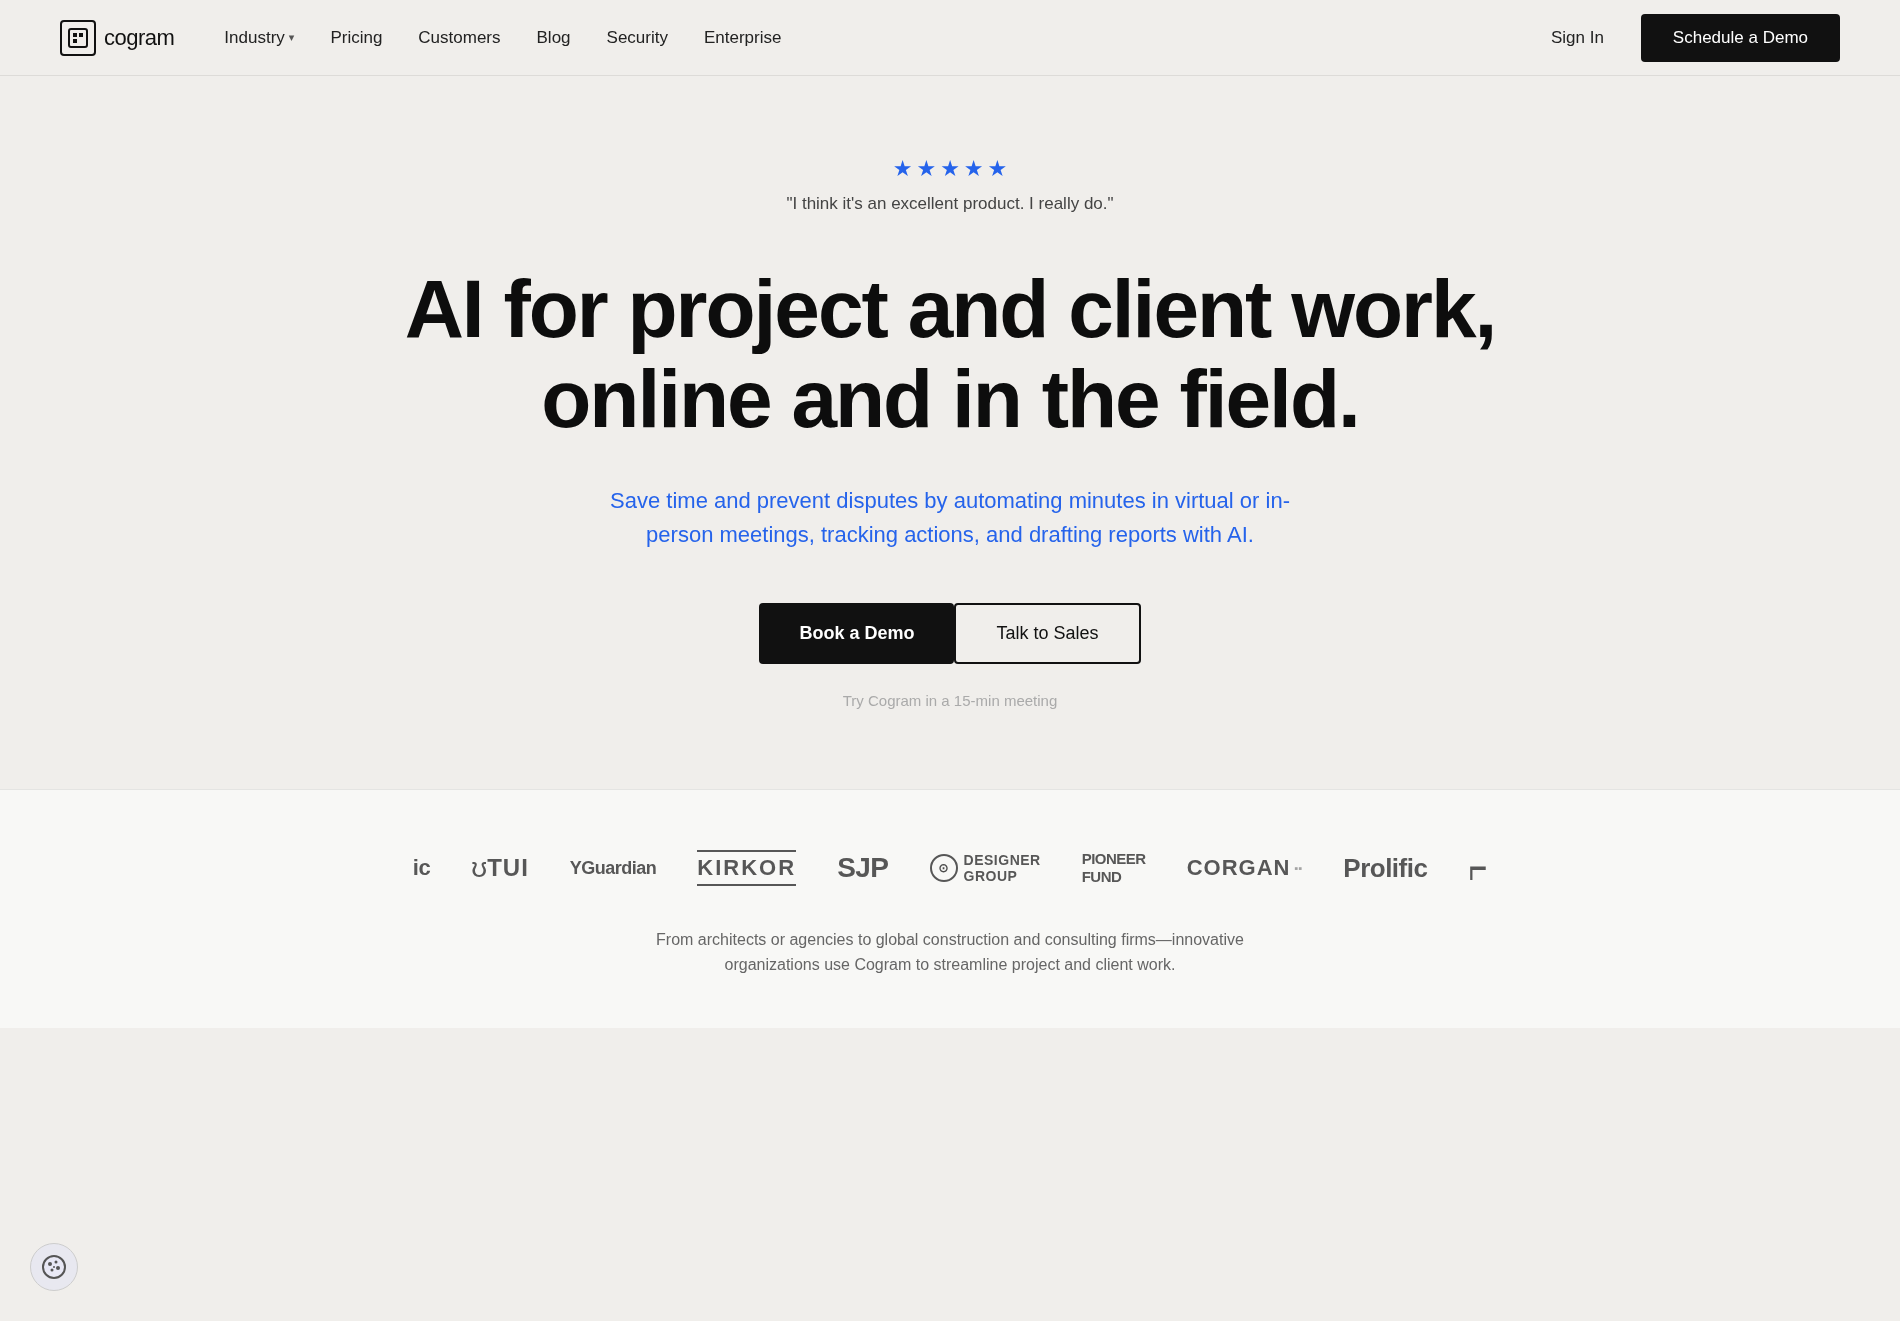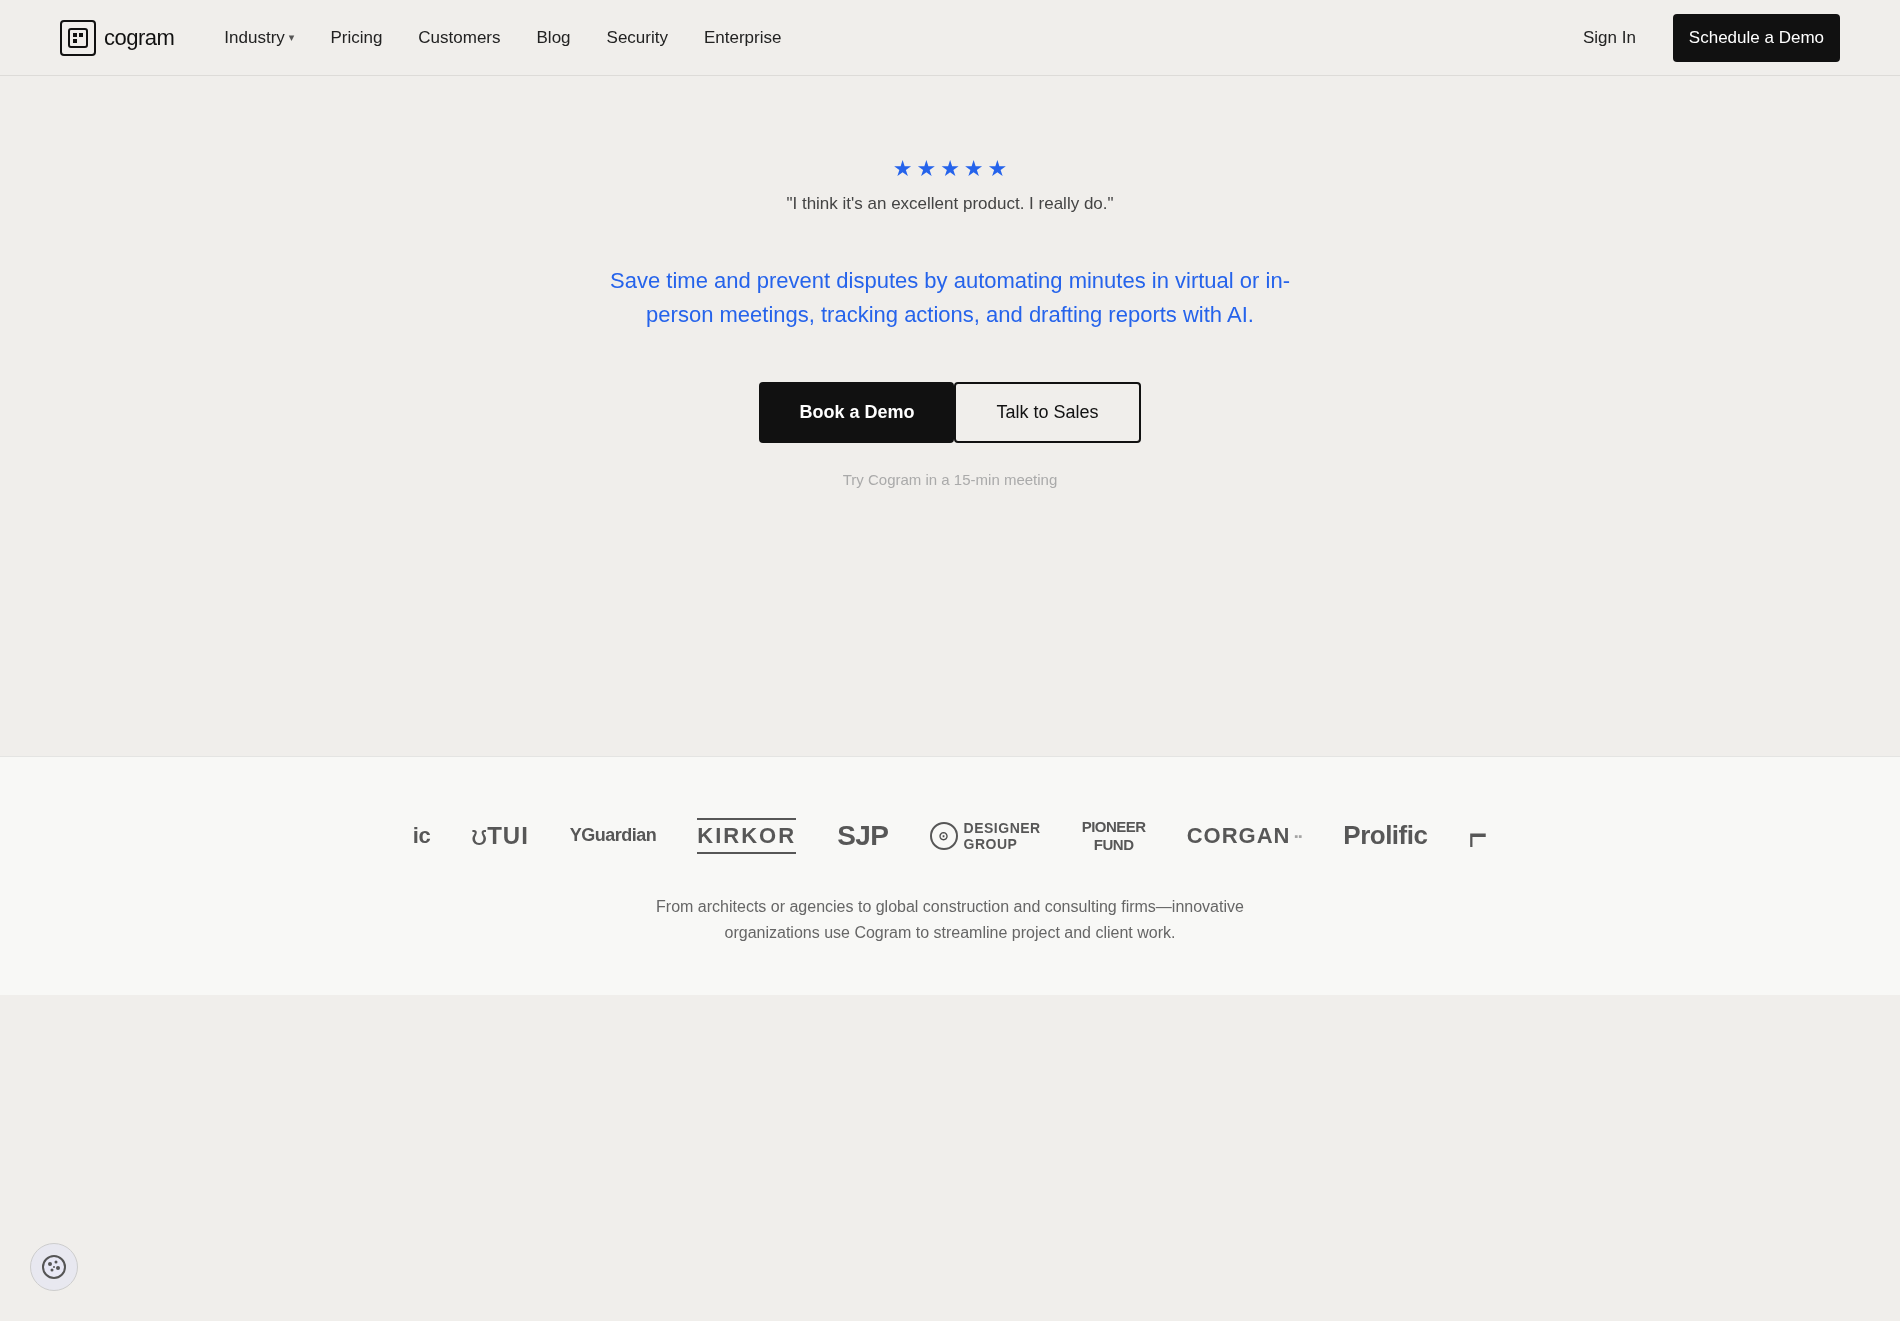--- a/index.html
+++ b/index.html
@@ -100,21 +100,21 @@
       background: none;
       border: none;
       cursor: pointer;
       padding: 8px 16px;
     }
 
     .schedule-demo-btn {
       background: #111;
       color: #fff;
       border: none;
-      padding: 14px 16px;
+      padding: 14px 32px;
       font-size: 17px;
       font-weight: 500;
       border-radius: 4px;
       cursor: pointer;
       white-space: nowrap;
     }
 
     
     .hero {
       display: flex;
@@ -343,20 +343,21 @@
   <div class="stars">
     <span class="star">★</span>
     <span class="star">★</span>
     <span class="star">★</span>
     <span class="star">★</span>
     <span class="star">★</span>
   </div>
 
   <p class="review-text">"I think it's an excellent product. I really do."</p>
 
+  <h1 class="hero-headline">AI for project and client work, online and in the field.</h1>
 
   <p class="hero-subheadline">Save time and prevent disputes by automating minutes in virtual or in-person meetings, tracking actions, and drafting reports with AI.</p>
 
   <div class="hero-buttons">
     <button class="book-demo-btn">Book a Demo</button>
     <button class="talk-sales-btn">Talk to Sales</button>
   </div>
 
   <p class="hero-subtext">Try Cogram in a 15-min meeting</p>
 </section>
@@ -386,21 +387,21 @@
     </div>
 
     <div class="logo-item">
       <span style="display:flex;align-items:center;gap:6px;">
         <span style="width:28px;height:28px;border:2px solid #222;border-radius:50%;display:flex;align-items:center;justify-content:center;font-size:12px;font-weight:700;">⊙</span>
         <span class="logo-brand" style="font-size:14px;font-weight:700;letter-spacing:0.5px;">DESIGNER<br>GROUP</span>
       </span>
     </div>
 
     <div class="logo-item">
-      <span class="logo-brand" style="font-size:15px;text-align:center;line-height:1.2;">PIONEER<br>FUND</span>
+      <span class="logo-brand" style="font-size:15px;line-height:1.2;">PIONEER<br>FUND</span>
     </div>
 
     <div class="logo-item">
       <span class="logo-brand corgan">CORGAN</span>
       <span style="font-size:11px;color:#888;margin-left:4px;">▪▪</span>
     </div>
 
     <div class="logo-item">
       <span class="logo-brand prolific">Prolific</span>
     </div>

